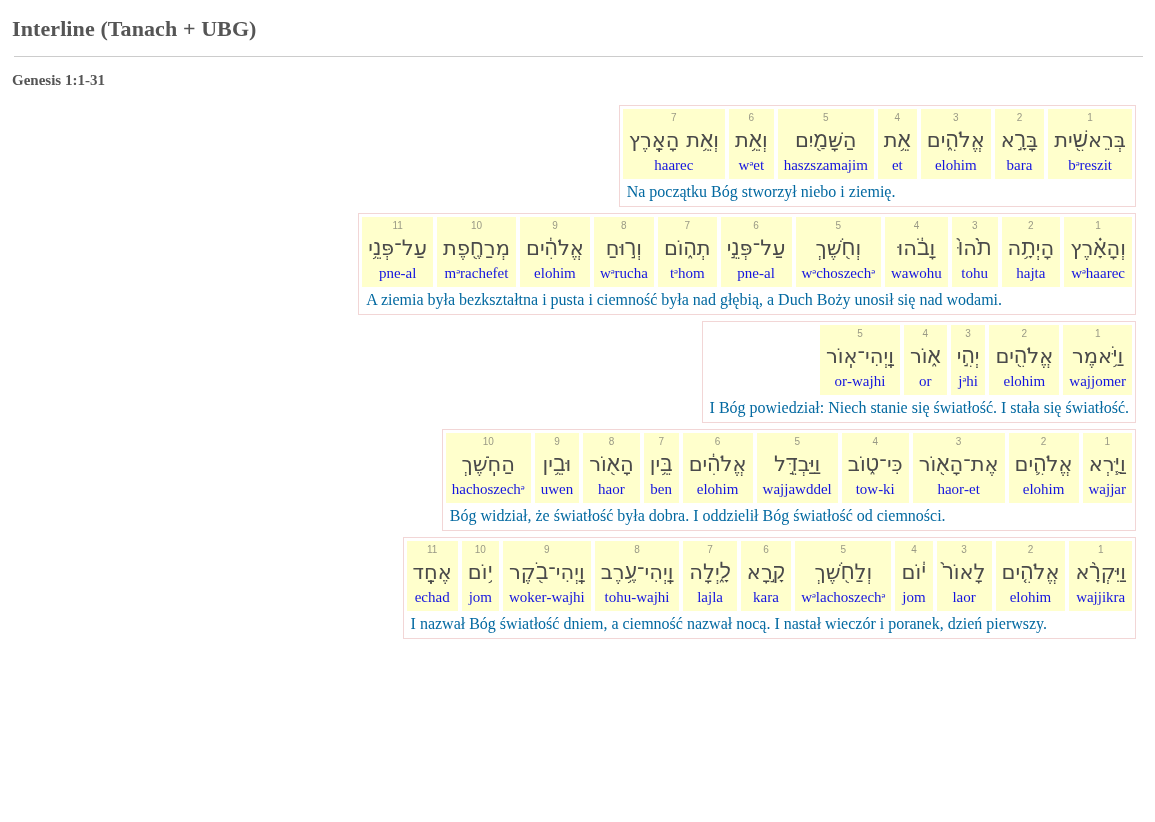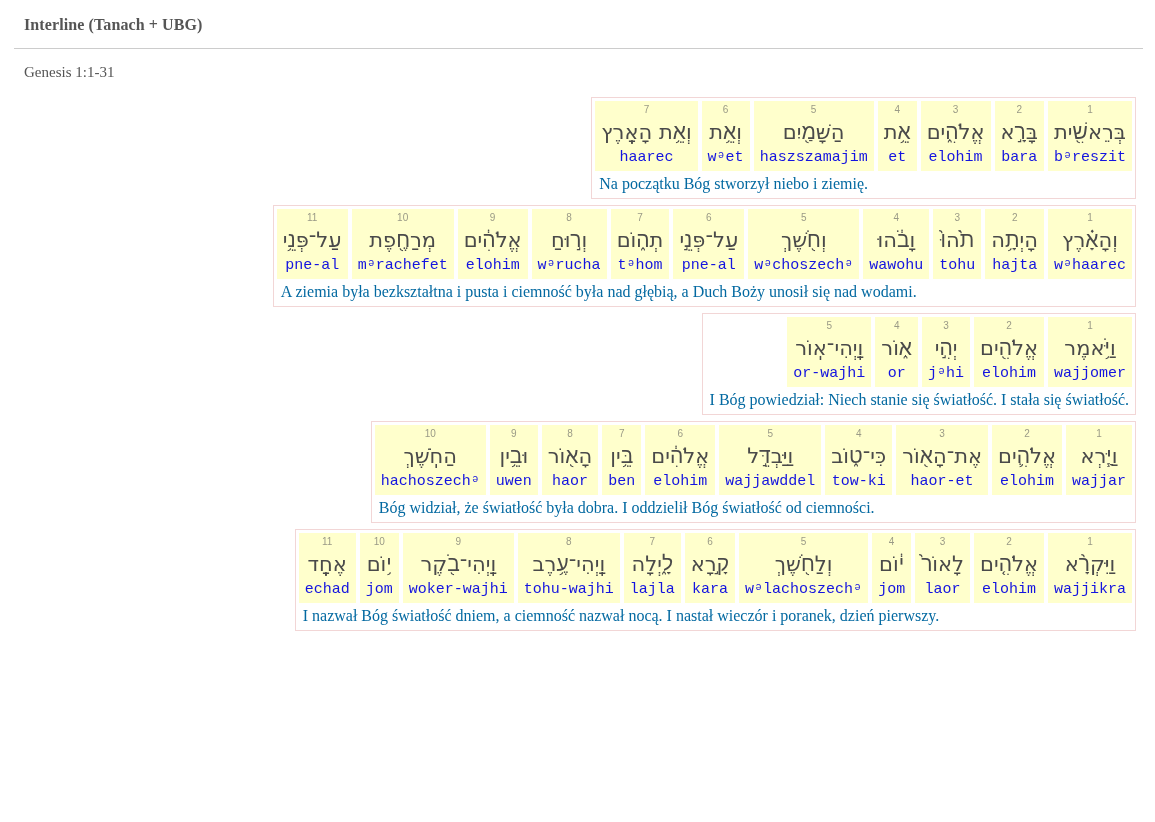--- a/index.html
+++ b/index.html
@@ -15,36 +15,36 @@
     overflow: hidden;
   }
 
   .page {
     padding: 10px 10px 0 12px;
     box-sizing: border-box;
   }
 
   
   .doc-title {
-    font-size: 16px;
+    font-size: 22px;
     font-weight: bold;
     color: #555555;
     letter-spacing: 0.1px;
-    margin: 6px 0 0 12px;
+    margin: 6px 0 0 0;
   }
   .title-rule {
     margin: 14px 2px 0 2px;
     height: 1px;
     background: #cccccc;
   }
   .passage-ref {
     font-size: 15px;
-    font-weight: normal;
+    font-weight: bold;
     color: #555555;
-    margin: 15px 0 0 12px;
+    margin: 15px 0 0 0;
   }
 
   
   .verses {
     margin-top: 16px;
   }
   .verse-block {
     border: 1px solid #f2d6d6;
     box-sizing: border-box;
     margin: 0 9px 6px 0;
@@ -84,21 +84,21 @@
     direction: rtl;
     unicode-bidi: bidi-override;
     font-family: "DejaVu Sans", "Liberation Sans", sans-serif;
     font-size: 21px;
     line-height: 32px;
     color: #4a4a4a;
     white-space: nowrap;
   }
 
   .word-translit {
-    font-family: Liberation Mono, monospace;
+    font-family: Liberation Serif, serif;
     font-size: 15px;
     line-height: 19px;
     color: #1414e0;
     white-space: nowrap;
   }
 
   .verse-translation {
     font-family: "Liberation Serif", "DejaVu Serif", serif;
     font-size: 16px;
     line-height: 22px;

